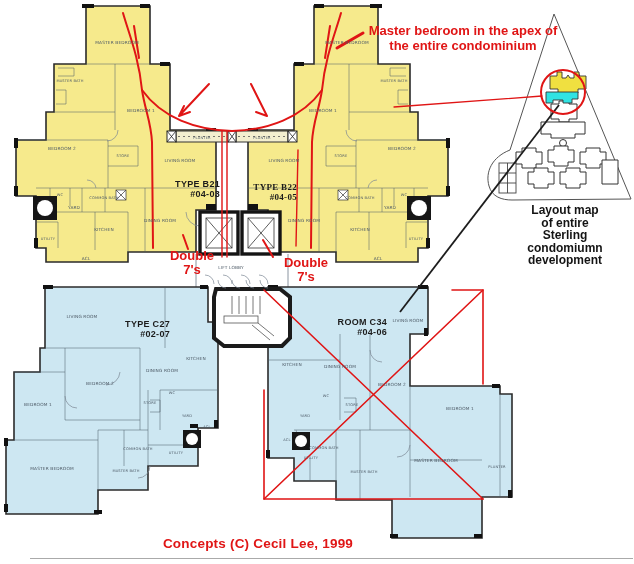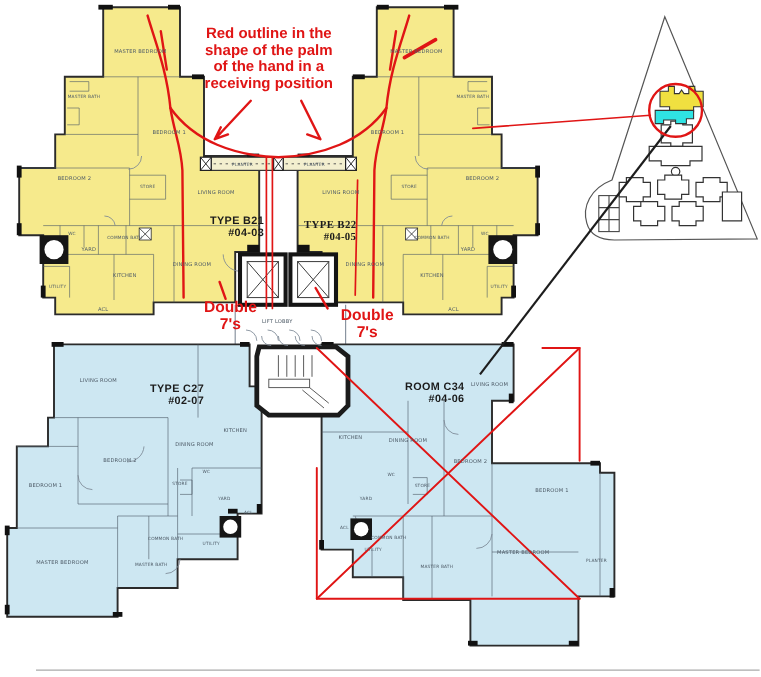--- a/index.html
+++ b/index.html
@@ -244,27 +244,31 @@
     <text class="rm rms" x="311" y="459">UTILITY</text>
     <text class="rm rms" x="497" y="468">PLANTER</text>
   </g>
   <g>
     <text class="rm rms" x="202" y="138.5">PLANTER</text>
     <text class="rm rms" x="262" y="138.5">PLANTER</text>
     <text class="rm" x="231" y="269">LIFT LOBBY</text>
   </g>
 </svg>
 
-<div class="ann" id="palm-note">Red outline in the
-shape of the palm
-of the hand in a
-receiving position</div>
+<div class="ann" id="apex-note">Master bedroom in the apex of
+the entire condominium</div>
 <div class="ann" id="d7-left">Double
 7's</div>
 <div class="ann" id="d7-right">Double
 7's</div>
+<div class="ann" id="map-caption">Layout map
+of entire
+Sterling
+condomiumn
+development</div>
+<div class="ann" id="credit">Concepts (C)  Cecil Lee, 1999</div>
 
 <div class="typelbl" id="tl-b21"><span>TYPE B21</span><br><span>#04-03</span></div>
 <div class="typelbl" id="tl-b22"><span>TYPE B22</span><br><span>#04-05</span></div>
 <div class="typelbl" id="tl-c27"><span>TYPE C27</span><br><span>#02-07</span></div>
 <div class="typelbl" id="tl-c34"><span>ROOM C34</span><br><span>#04-06</span></div>
 
 </div>
 
 </body></html>

